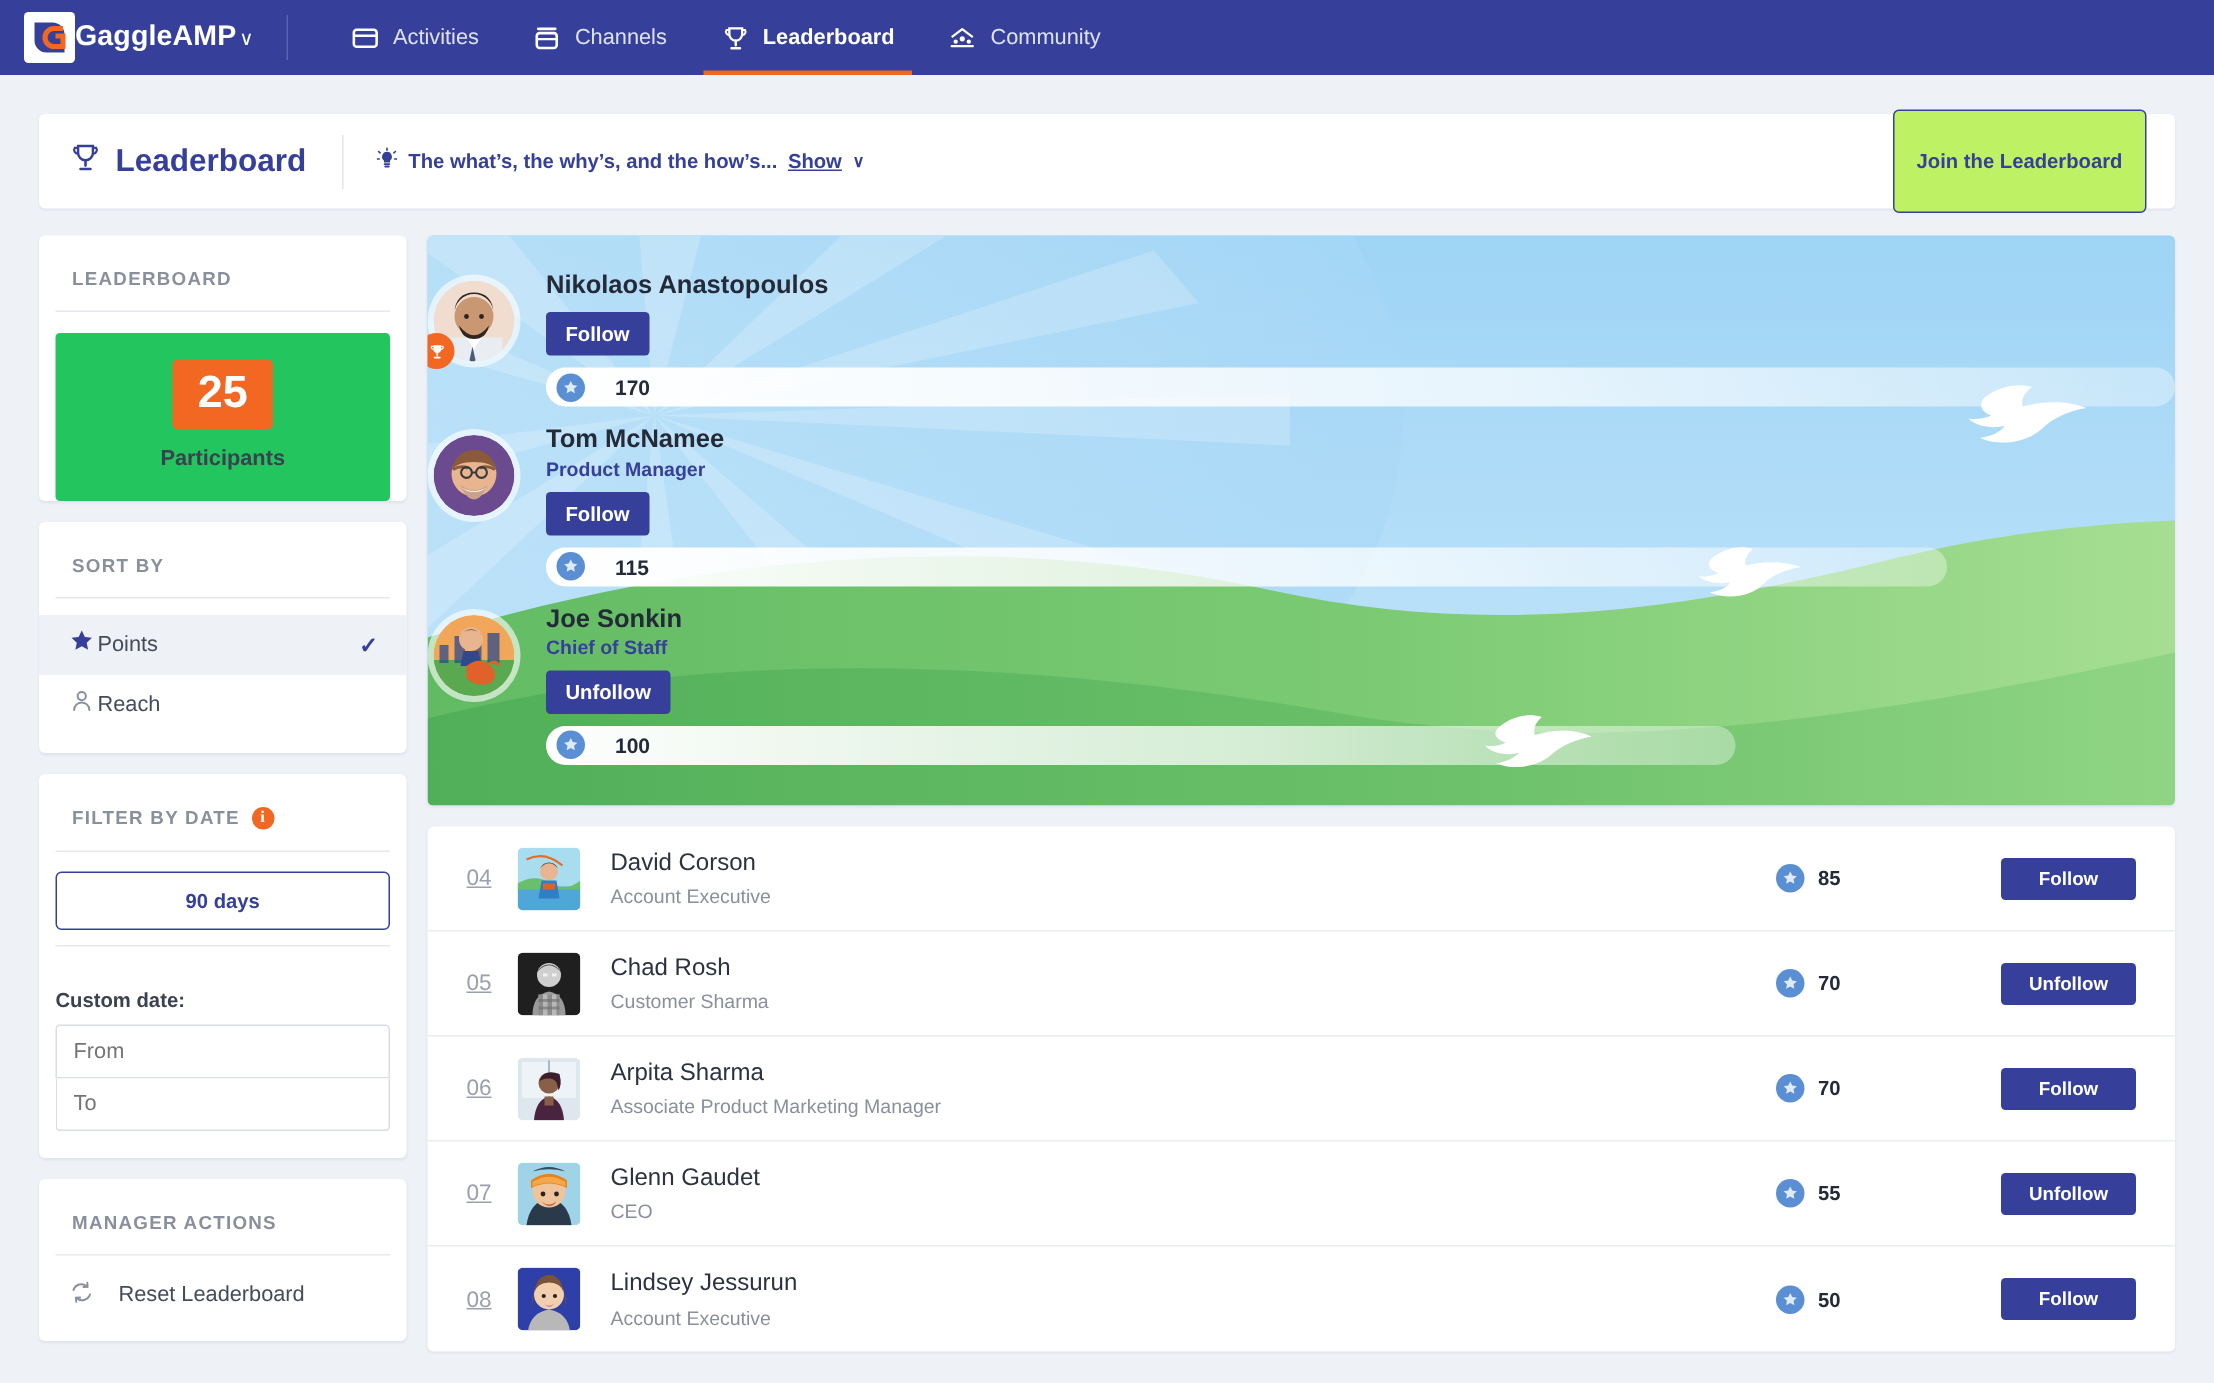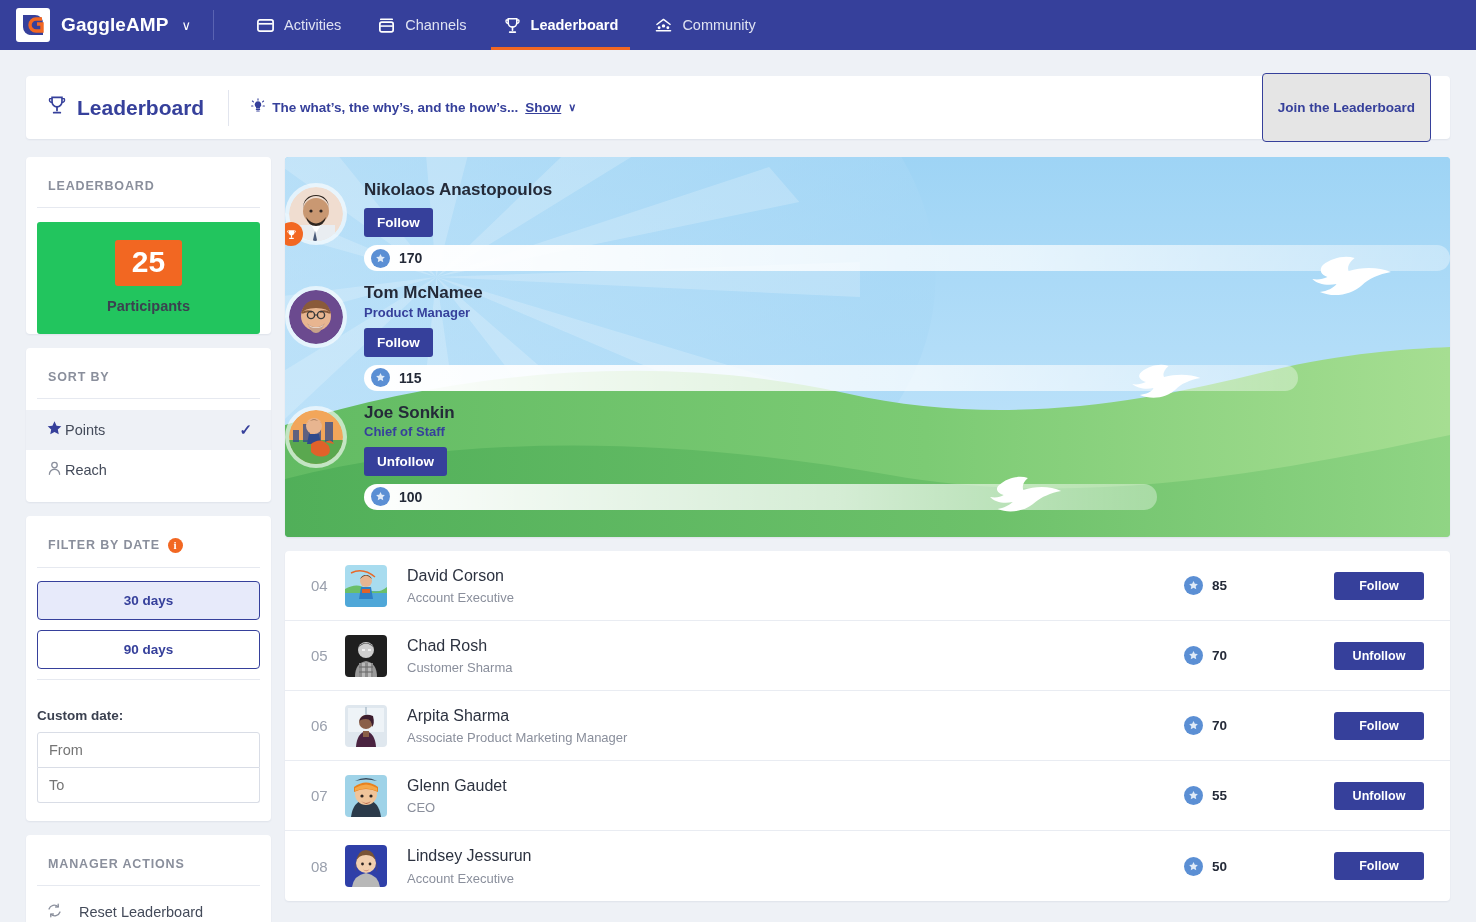--- a/index.html
+++ b/index.html
@@ -11,21 +11,21 @@
   }
 
   
   .topnav {
     height: 50px; width: 100%;
     background: #36409b;
     display: flex; align-items: center;
     padding: 0 16px;
     position: relative;
   }
-  .brand { display: flex; align-items: center; gap: 11px; }
+  .brand { display: flex; align-items: center; }
   .logo-box {
     width: 34px; height: 34px; background: #ffffff; border-radius: 3px;
     display: flex; align-items: center; justify-content: center;
     position: relative; flex: none;
   }
   .brand-name {
     color: #ffffff; font-size: 19px; font-weight: bold; letter-spacing: .1px;
   }
   .brand-caret { color: #ffffff; font-size: 13px; margin-left: 2px; }
   .nav-divider {
@@ -62,21 +62,21 @@
   }
   .hc-sep { width: 1px; height: 36px; background: #e2e5ee; margin: 0 22px 0 24px; }
   .hc-tagline {
     display: flex; align-items: center; gap: 7px;
     color: #36409b; font-size: 13.5px; font-weight: bold;
   }
   .hc-show { text-decoration: underline; cursor: pointer; }
   .hc-chev { font-size: 11px; }
   .join-btn {
     margin-left: auto;
-    border: 1.5px solid #36409b; border-radius: 4px; background: #e5e5e5;
+    border: 1.5px solid #36409b; border-radius: 4px; background: #bef264;
     color: #36409b; font-size: 13.5px; font-weight: bold;
     padding: 26px 15px; cursor: pointer;
     font-family: "Liberation Sans", sans-serif;
   }
 
   .body-grid {
     display: flex; gap: 14px; margin-top: 18px; align-items: flex-start;
   }
   .col-left { width: 245px; flex: none; }
   .col-right { flex: 1; min-width: 0; }
@@ -176,21 +176,21 @@
   .podium-role { color: #36409b; font-size: 13px; font-weight: bold; margin-top: 1px; }
   .follow-btn {
     margin-top: 8px; display: inline-block;
     background: #36409b; color: #ffffff; border: none; border-radius: 3px;
     font-size: 13.5px; font-weight: bold; padding: 7px 13px; cursor: pointer;
     font-family: "Liberation Sans", sans-serif;
   }
   .score-bar {
     margin-top: 8px; height: 26px; border-radius: 13px;
     background: linear-gradient(90deg, #ffffff 0%, rgba(255,255,255,.72) 60%, rgba(255,255,255,.35) 100%);
-    display: flex; align-items: center; padding-left: 7px; gap: 9px;
+    display: flex; align-items: center; padding-left: 7px; gap: 20px;
     width: calc(100% - 0px);
   }
   .star-badge {
     width: 19px; height: 19px; border-radius: 50%; background: #5b8fd4;
     display: flex; align-items: center; justify-content: center; flex: none;
   }
   .score-val { color: #242a38; font-size: 14px; font-weight: bold; }
 
   
   .ranklist {
@@ -198,20 +198,21 @@
     box-shadow: 0 1px 2px rgba(30,40,80,.07); overflow: hidden;
   }
   .rank-row {
     display: flex; align-items: center; height: 70px;
     padding: 0 26px 0 14px; border-bottom: 1px solid #e9ecf2;
   }
   .rank-row:last-child { border-bottom: none; }
   .rank-num {
     width: 46px; color: #9aa0ad; font-size: 15px; flex: none; text-align: left;
     padding-left: 12px;
+    text-decoration: underline;
   }
   .rank-avatar {
     width: 42px; height: 42px; border-radius: 4px; overflow: hidden; flex: none;
   }
   .rank-info { margin-left: 20px; flex: 1; min-width: 0; }
   .rank-name { color: #2c3240; font-size: 16px; line-height: 1.3; }
   .rank-role { color: #8a8f9c; font-size: 13px; margin-top: 4px; }
   .rank-score {
     display: flex; align-items: center; gap: 9px;
     width: 150px; flex: none;
@@ -363,21 +364,20 @@
           </div>
         </div>
 
         <div class="card">
           <div class="card-title">
             <span>FILTER BY DATE</span>
             <span class="info-dot">i</span>
           </div>
           <div class="card-rule"></div>
           <div class="filter-body">
-            <button class="pillbtn active">30 days</button>
             <button class="pillbtn">90 days</button>
             <div class="custom-rule"></div>
             <div class="custom-label">Custom date:</div>
             <input class="dateinput" type="text" placeholder="From" style="">
             <input class="dateinput" type="text" placeholder="To" style="">
           </div>
         </div>
 
         <div class="card">
           <div class="card-title">MANAGER ACTIONS</div>

